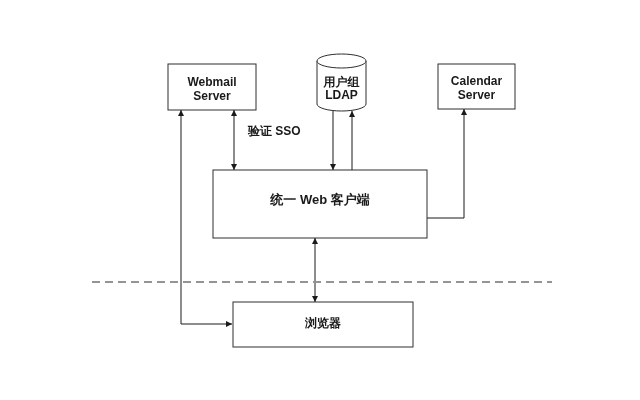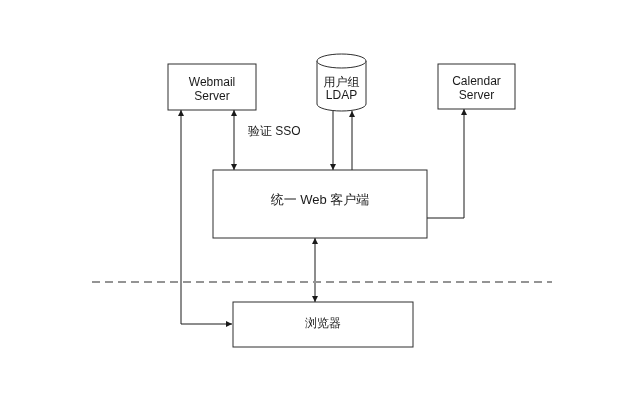--- a/index.html
+++ b/index.html
@@ -7,20 +7,21 @@
     padding: 0;
     background: #ffffff;
     font-family: "Liberation Sans", "DejaVu Sans", sans-serif;
   }
   .stage {
     position: relative;
     width: 640px;
     height: 380px;
     background: #ffffff;
     overflow: hidden;
+    font-weight: bold;
   }
   svg text {
     fill: #1a1a1a;
     font-family: "Liberation Sans", "DejaVu Sans", sans-serif;
     font-size: 12px;
   }
   svg text.big { font-size: 13px; }
   .node-shape {
     fill: #ffffff;
     stroke: #2e2e2e;

